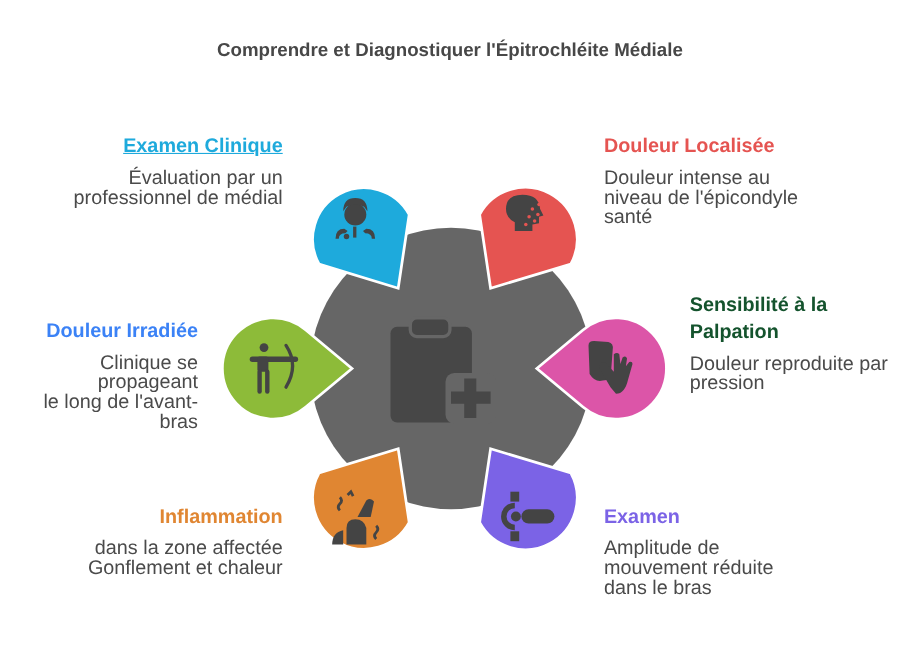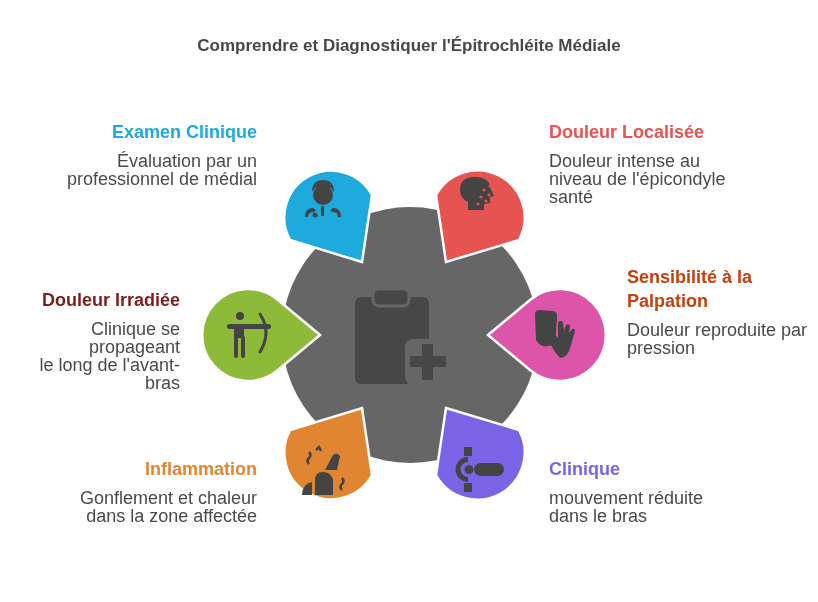--- a/index.html
+++ b/index.html
@@ -90,62 +90,63 @@
 
   <g>
     <rect x="355" y="297" width="74" height="87" rx="6" fill="#474747"></rect>
     <rect x="373" y="289" width="36" height="17" rx="6" fill="#474747" stroke="#666666" stroke-width="3"></rect>
     <rect x="405" y="339" width="46" height="46" rx="8" fill="#666666"></rect>
     <path d="M 422 344 H 433 V 356 H 446 V 367 H 433 V 380 H 422 V 367 H 410 V 356 H 422 Z" fill="#474747"></path>
   </g>
 </svg>
 
 <div class="block right-align" style="left:60px; top:120px; width:197px;">
-  <div class="head" style="color:#1EAADC;">Examen Clinique</div>
+  <div class="head" style="color:#1EAADC;text-decoration:underline;">Examen Clinique</div>
   <div class="desc">
     <div>Évaluation par un</div>
     <div>professionnel de médial</div>
   </div>
 </div>
 
 <div class="block" style="left:549px; top:120px; width:220px;">
   <div class="head" style="color:#E55451;">Douleur Localisée</div>
   <div class="desc">
     <div>Douleur intense au</div>
     <div>niveau de l'épicondyle</div>
     <div>santé</div>
   </div>
 </div>
 
 <div class="block right-align" style="left:10px; top:288px; width:170px;">
-  <div class="head" style="color:#7f1d1d;">Douleur Irradiée</div>
+  <div class="head" style="color:#3b82f6;">Douleur Irradiée</div>
   <div class="desc">
     <div>Clinique se propageant</div>
     <div>le long de l'avant-bras</div>
   </div>
 </div>
 
 <div class="block" style="left:627px; top:265px; width:185px;">
-  <div class="head" style="color:#c2410c;">
+  <div class="head" style="color:#14532d;">
     <div>Sensibilité à la</div>
     <div>Palpation</div>
   </div>
   <div class="desc">
     <div>Douleur reproduite par</div>
     <div>pression</div>
   </div>
 </div>
 
 <div class="block right-align" style="left:60px; top:457px; width:197px;">
   <div class="head" style="color:#E08632;">Inflammation</div>
   <div class="desc">
+    <div>dans la zone affectée</div>
     <div>Gonflement et chaleur</div>
-    <div>dans la zone affectée</div>
   </div>
 </div>
 
 <div class="block" style="left:549px; top:457px; width:200px;">
-  <div class="head" style="color:#7B63E6;">Clinique</div>
+  <div class="head" style="color:#7B63E6;">Examen</div>
   <div class="desc">
+    <div>Amplitude de</div>
     <div>mouvement réduite</div>
     <div>dans le bras</div>
   </div>
 </div>
 
 </body></html>

